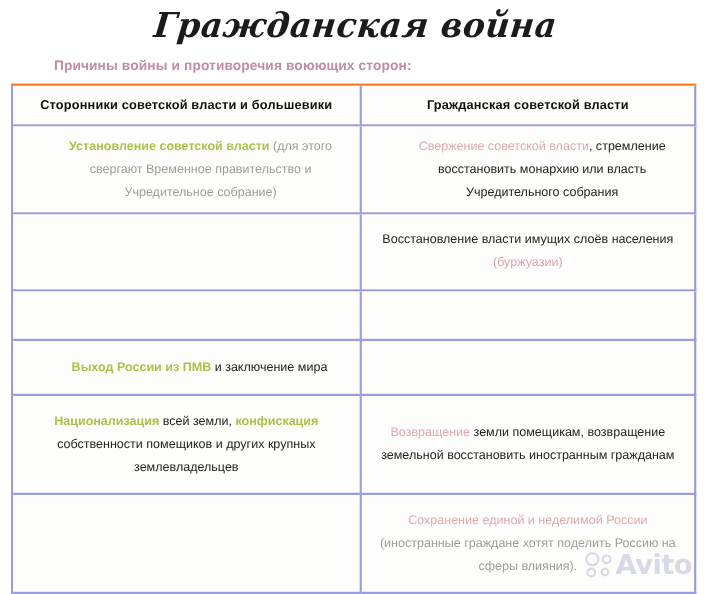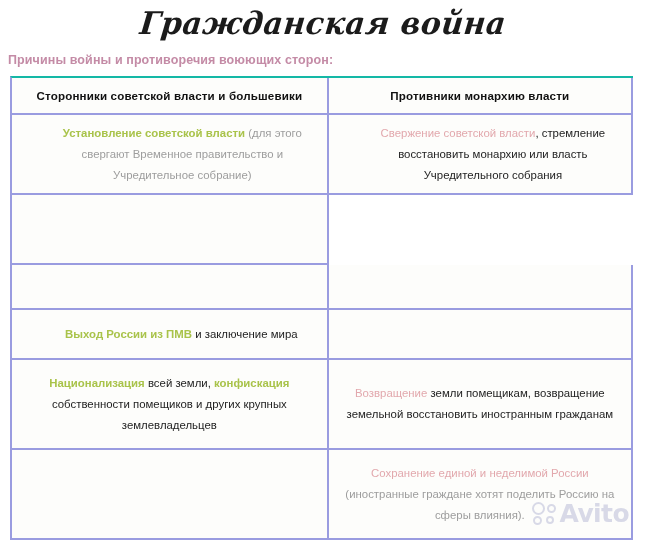--- a/index.html
+++ b/index.html
@@ -35,26 +35,27 @@
     transform: skewX(-6deg) scaleY(1.04);
   }
 
   
   .subtitle {
     font-size: 12.5px;
     font-weight: bold;
     color: #c48ba6;
     padding: 8px 0 9px 8px;
     letter-spacing: 0.1px;
+    margin-left: 41px;
   }
 
   
   .table {
     margin: 0 14px 0 10px;
-    border-top: 2px solid #14b8a6;
+    border-top: 2px solid #f97316;
     border-left: 2px solid #9a9ce0;
     box-sizing: border-box;
   }
   .row {
     display: flex;
     width: 100%;
     box-sizing: border-box;
   }
   .cell {
     box-sizing: border-box;
@@ -150,35 +151,38 @@
 <div class="title-wrap">
   <div class="doc-title">Гражданская война</div>
 </div>
 
 <div class="subtitle">Причины войны и противоречия воюющих сторон:</div>
 
 <div class="table">
 
   <div class="row header h-37">
     <div class="cell left">Сторонники советской власти и большевики</div>
-    <div class="cell right">Противники монархию власти</div>
+    <div class="cell right">Гражданская советской власти</div>
   </div>
 
   <div class="row h-80">
     <div class="cell left">
         <p><span class="em-green">Установление советской власти</span><span class="muted"> (для этого свергают Временное правительство и Учредительное собрание)</span></p>
       </div>
     <div class="cell right">
         <p><span class="em-pink">Свержение советской власти</span><span class="dark">, стремление восстановить монархию или власть Учредительного собрания</span></p>
       </div>
   </div>
 
   <div class="row h-70">
     <div class="cell left">
         <p></p>
+      </div>
+    <div class="cell right">
+        <p><span class="dark">Восстановление власти имущих слоёв населения</span><br><span class="pink-text">(буржуазии)</span></p>
       </div>
   </div>
 
   <div class="row h-45">
     <div class="cell left">
         <p></p>
       </div>
     <div class="cell right">
         <p></p>
       </div>

